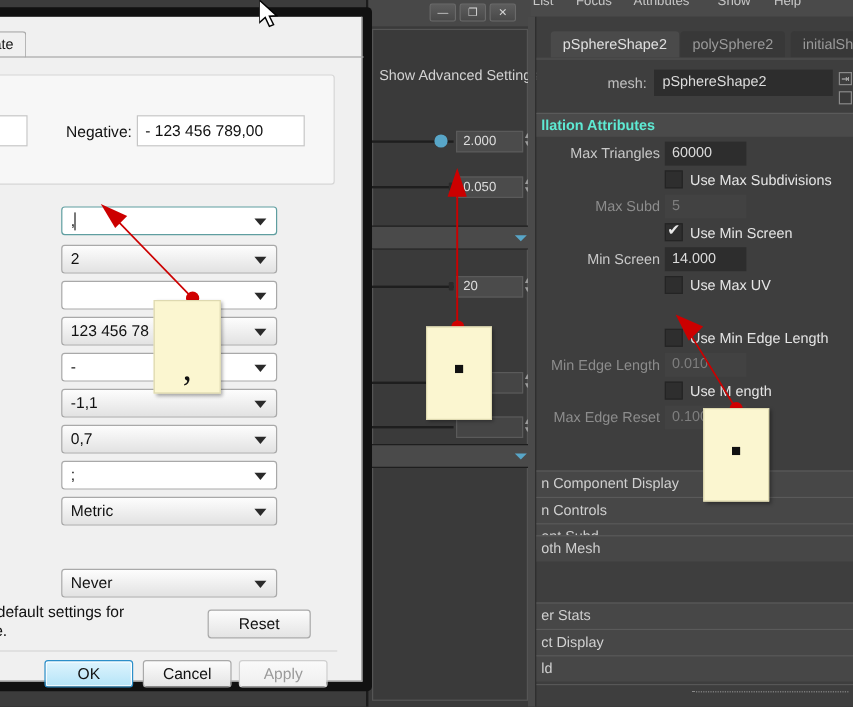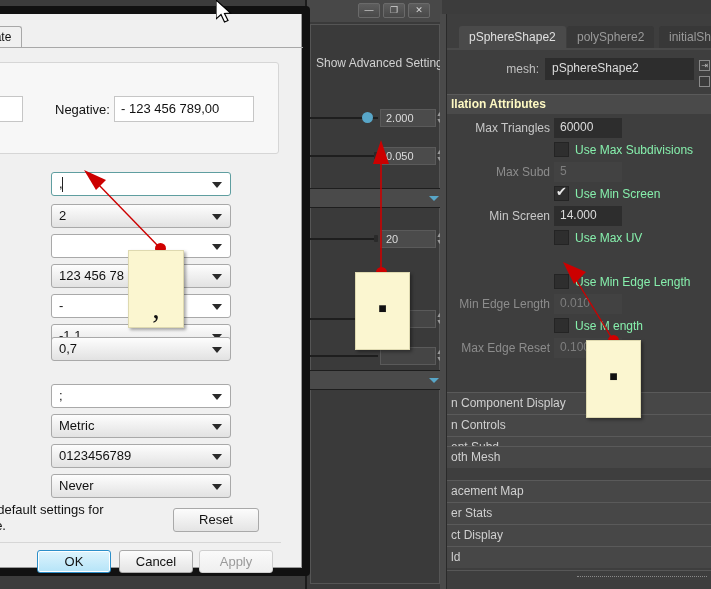--- a/index.html
+++ b/index.html
@@ -111,21 +111,21 @@
     border:1px solid #8a8a8a; color:#bbb; font-size:8px; line-height:10px; text-align:center;
   }
   .mesh-icon2 {
     position:absolute; left:252px; top:18px; width:11px; height:11px;
     border:1px solid #8a8a8a; background:#3a3a3a;
   }
 
   .section-head {
     position:absolute; left:0; width:264px; height:20px;
     background:#4a4a4a; border-top:1px solid #5a5a5a;
-    color:#fef9c3; font-size:12px; font-weight:bold; line-height:19px; padding-left:4px;
+    color:#5eead4; font-size:12px; font-weight:bold; line-height:19px; padding-left:4px;
   }
 
   .arow { position:absolute; left:0; width:264px; height:22px; }
   .alabel {
     position:absolute; left:-12px; top:3px; width:115px; text-align:right;
     color:#c8c8c8; font-size:12px; white-space:nowrap;
   }
   .alabel.dim { color:#8c8c8c; }
   .afield {
     position:absolute; left:107px; top:0; width:68px; height:20px;
@@ -133,21 +133,21 @@
   }
   .afield.dim { background:#424242; color:#7e7e7e; }
   .cbox {
     position:absolute; left:107px; top:2px; width:15px; height:15px;
     background:#2e2e2e; border:1px solid #242424;
   }
   .cbox.on::after {
     content:"✔"; position:absolute; left:1px; top:-3px; color:#e8e8e8; font-size:13px;
   }
   .ctext {
-    position:absolute; left:128px; top:3px; color:#86efac; font-size:12px; white-space:nowrap;
+    position:absolute; left:128px; top:3px; color:#e5e5e5; font-size:12px; white-space:nowrap;
   }
 
   .collapse-row {
     position:absolute; left:0; width:264px; height:22px;
     background:#474747; border-top:1px solid #5a5a5a;
     color:#d0d0d0; font-size:12px; line-height:21px; padding-left:4px; white-space:nowrap;
   }
   .bot-divider {
     position:absolute; left:0; top:556px; width:264px; height:1px; background:#575757;
   }
@@ -253,20 +253,27 @@
   
   .cursor { position:absolute; left:216px; top:0px; }
 </style>
 </head>
 <body>
 
 <div class="root">
 
   <div class="maya-bg"></div>
 
+  <div class="maya-menubar">
+    <span class="mi" style="left:4px">List</span>
+    <span class="mi" style="left:40px">Focus</span>
+    <span class="mi" style="left:88px">Attributes</span>
+    <span class="mi" style="left:158px">Show</span>
+    <span class="mi" style="left:205px">Help</span>
+  </div>
 
   <div class="mid-panel">
     <div class="mid-titlebar">
       <div class="winbtn b1">—</div>
       <div class="winbtn b2">❐</div>
       <div class="winbtn b3">✕</div>
     </div>
 
     <div class="mid-body">
       <div class="adv-label">Show Advanced Settings</div>
@@ -372,21 +379,20 @@
     </div>
     <div class="arow" style="top:324px">
       <div class="alabel dim">Max Edge Reset</div>
       <div class="afield dim">0.100</div>
     </div>
 
     <div class="collapse-row" style="top:378px">n Component Display</div>
     <div class="collapse-row" style="top:400px">n Controls</div>
     <div class="collapse-row" style="top:422px">ent Subd</div>
     <div class="collapse-row" style="top:432px">oth Mesh</div>
-    <div class="collapse-row" style="top:466px">acement Map</div>
     <div class="collapse-row" style="top:488px">er Stats</div>
     <div class="collapse-row" style="top:510px">ct Display</div>
     <div class="collapse-row" style="top:532px">ld</div>
 
     <div class="bot-divider"></div>
     <div class="dotted"></div>
     <div class="bot-name">phereShape2</div>
   </div>
 
   <div class="winshadow"></div>
@@ -426,39 +432,35 @@
     <div class="combo white" style="top:280px">
       <span>-</span>
       <span class="carrow"></span>
     </div>
 
     <div class="combo" style="top:310px">
       <span>-1,1</span>
       <span class="carrow"></span>
     </div>
 
-    <div class="combo" style="top:323px">
+    <div class="combo" style="top:340px">
       <span>0,7</span>
       <span class="carrow"></span>
     </div>
 
     <div class="combo white" style="top:370px">
       <span>;</span>
       <span class="carrow"></span>
     </div>
 
     <div class="combo" style="top:400px">
       <span>Metric</span>
       <span class="carrow"></span>
     </div>
 
-    <div class="combo" style="top:430px">
-      <span>0123456789</span>
-      <span class="carrow"></span>
-    </div>
 
     <div class="combo" style="top:460px">
       <span>Never</span>
       <span class="carrow"></span>
     </div>
 
     <div class="hinttext">
       <span>ystem default settings for</span><br>
       <span>nd date.</span>
     </div>

